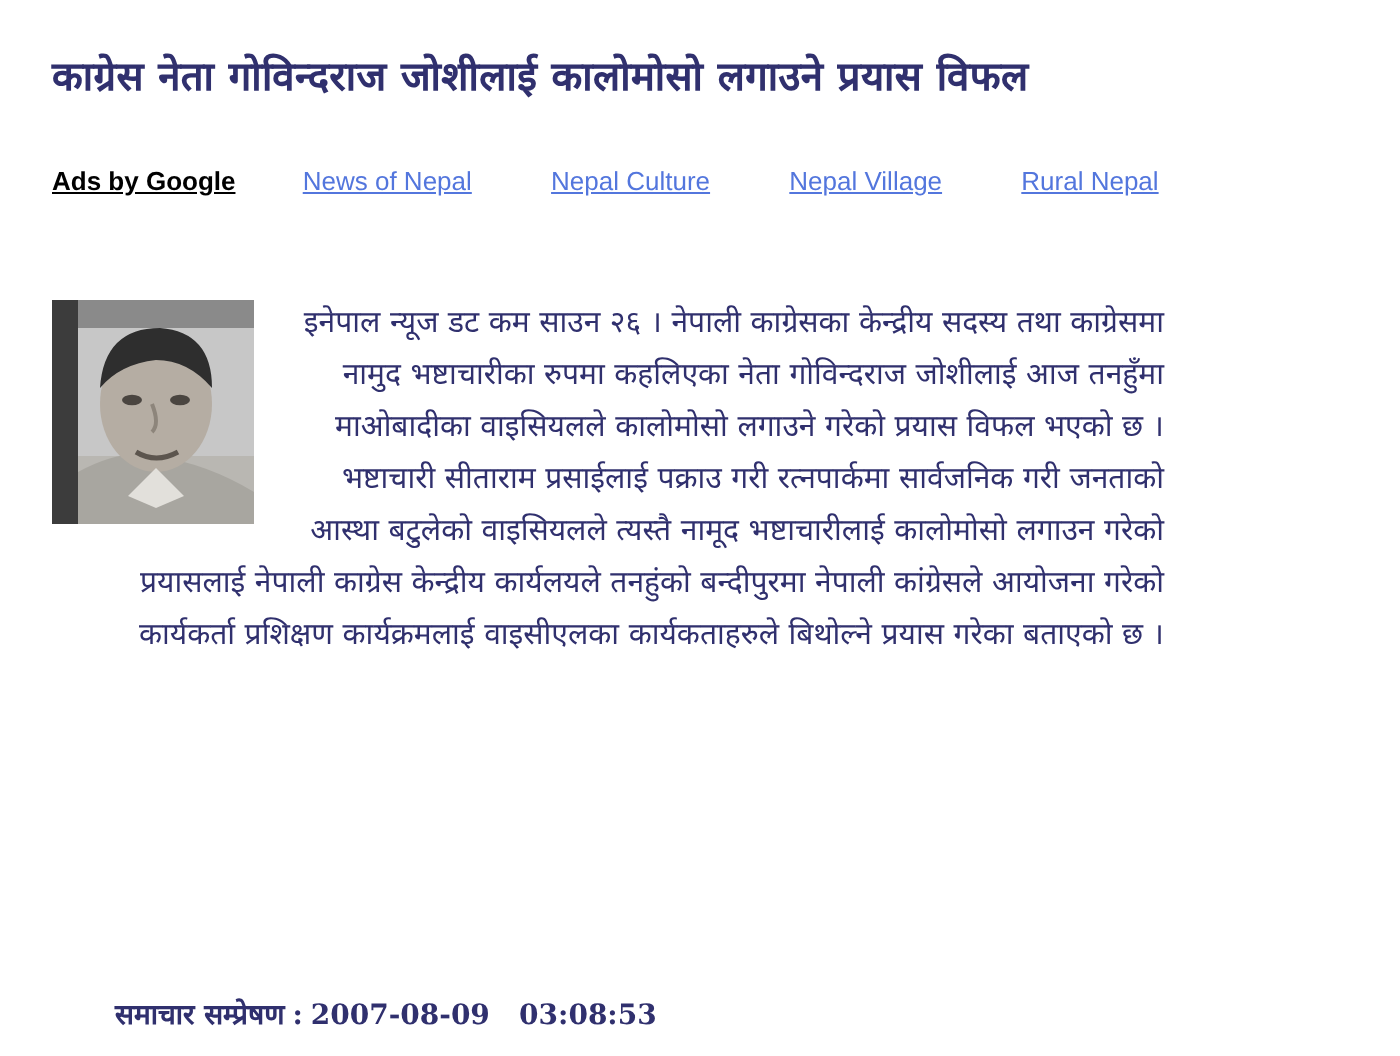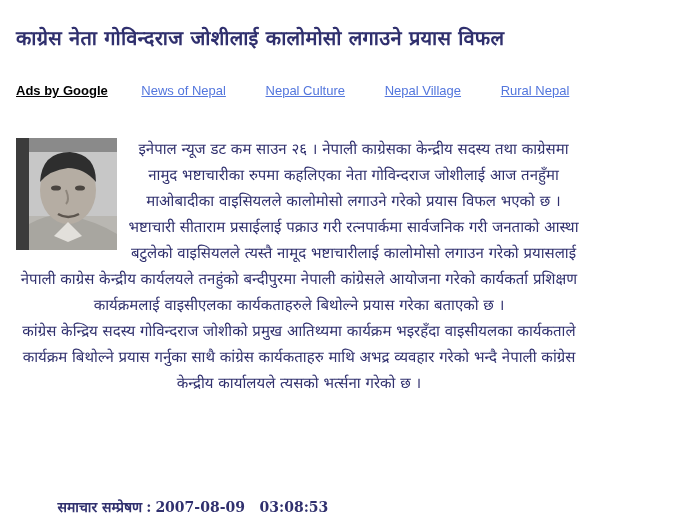--- a/index.html
+++ b/index.html
@@ -6,21 +6,21 @@
   html, body { background: #ffffff; }
   body {
     width: 700px;
     height: 528px;
     overflow: hidden;
     font-family: "DejaVu Serif", serif;
   }
   .page {
     width: 620px;
     height: 528px;
-    padding: 25px 38px 0 16px;
+    padding: 25px 38px 0 26px;
     background: #ffffff;
     position: relative;
   }
   .headline {
     color: #30306e;
     font-size: 20px;
     font-weight: bold;
     line-height: 26px;
     font-family: "DejaVu Serif", serif;
     letter-spacing: 0.2px;
@@ -38,25 +38,25 @@
     cursor: pointer;
     margin-right: 30px;
   }
   .ad-link {
     color: #5376dd;
     text-decoration: underline;
     cursor: pointer;
     margin-right: 36px;
   }
   .article-body {
-    margin-top: 38px;
+    margin-top: 50px;
     color: #30306e;
     font-size: 15px;
     line-height: 26px;
-    text-align: center;
+    text-align: right;
   }
   .article-body p {
     margin: 0;
   }
   .photo {
     float: left;
     width: 101px;
     height: 112px;
     margin: 2px 8px 4px 0;
     background: #cccccc;
@@ -103,20 +103,19 @@
           <path d="M24 44 Q26 14 54 14 Q80 16 80 44 Q68 30 52 30 Q34 32 24 44 Z" fill="#2e2e2e"></path>
           <ellipse cx="40" cy="50" rx="5" ry="2.6" fill="#4a4540"></ellipse>
           <ellipse cx="64" cy="50" rx="5" ry="2.6" fill="#4a4540"></ellipse>
           <path d="M50 52 Q54 62 50 66" stroke="#8d857b" stroke-width="2" fill="none"></path>
           <path d="M42 76 Q52 82 63 76" stroke="#5c554e" stroke-width="2.5" fill="none"></path>
           <path d="M38 98 L52 84 L66 98 L52 104 Z" fill="#e2e0db"></path>
         </svg>
       </span>
     </div>
     <p>इनेपाल न्यूज डट कम साउन  २६ ।  नेपाली काग्रेसका केन्द्रीय सदस्य तथा काग्रेसमा नामुद भष्टाचारीका रुपमा कहलिएका नेता गोविन्दराज जोशीलाई आज तनहुँमा माओबादीका वाइसियलले कालोमोसो लगाउने गरेको प्रयास विफल भएको छ । भष्टाचारी सीताराम प्रसाईलाई पक्राउ गरी रत्नपार्कमा सार्वजनिक गरी जनताको आस्था बटुलेको वाइसियलले त्यस्तै नामूद भष्टाचारीलाई कालोमोसो लगाउन गरेको प्रयासलाई नेपाली काग्रेस केन्द्रीय कार्यलयले तनहुंको बन्दीपुरमा नेपाली कांग्रेसले आयोजना गरेको कार्यकर्ता प्रशिक्षण कार्यक्रमलाई वाइसीएलका कार्यकताहरुले बिथोल्ने प्रयास गरेका बताएको छ ।</p>
-    <p>कांग्रेस केन्द्रिय सदस्य गोविन्दराज जोशीको प्रमुख आतिथ्यमा कार्यक्रम भइरहँदा वाइसीयलका कार्यकताले कार्यक्रम बिथोल्ने प्रयास गर्नुका साथै कांग्रेस कार्यकताहरु माथि अभद्र व्यवहार गरेको भन्दै नेपाली कांग्रेस केन्द्रीय कार्यालयले त्यसको भर्त्सना गरेको छ ।</p>
   </div>
 
   <div class="dateline">
     <span>समाचार सम्प्रेषण</span><span class="sep">:</span><span>2007-08-09   03:08:53</span>
   </div>
 
 </div>
 
 </body></html>

